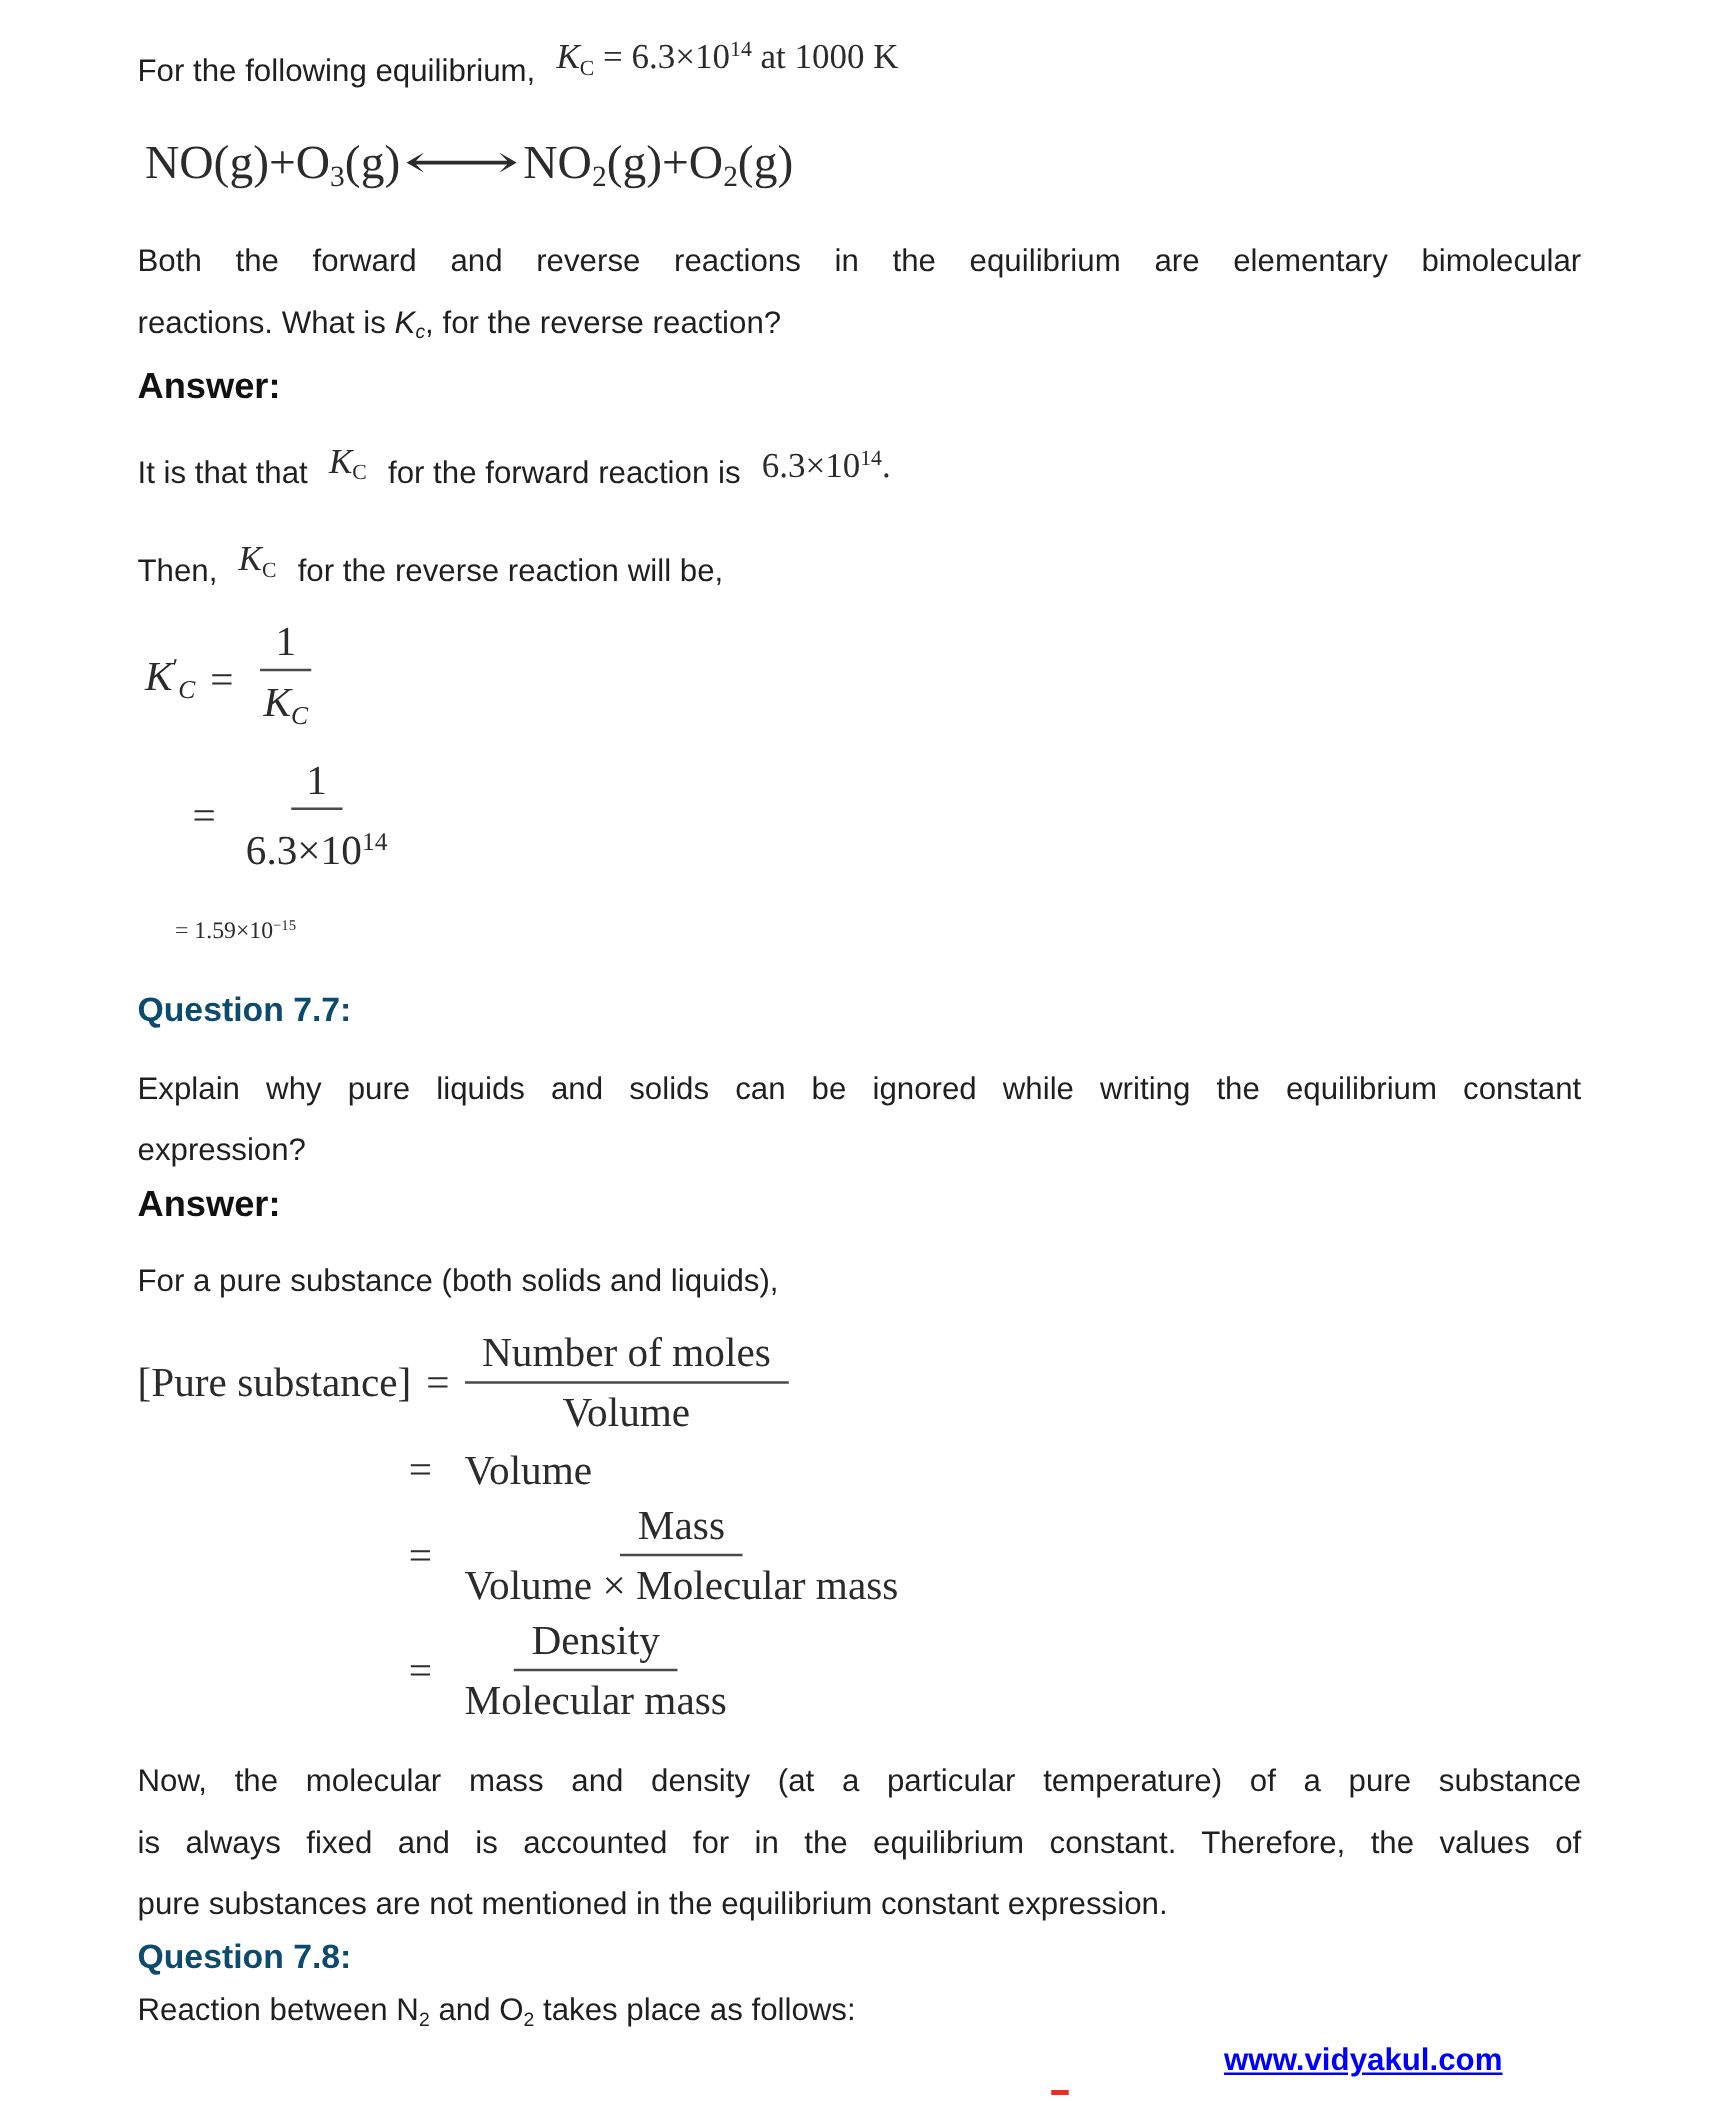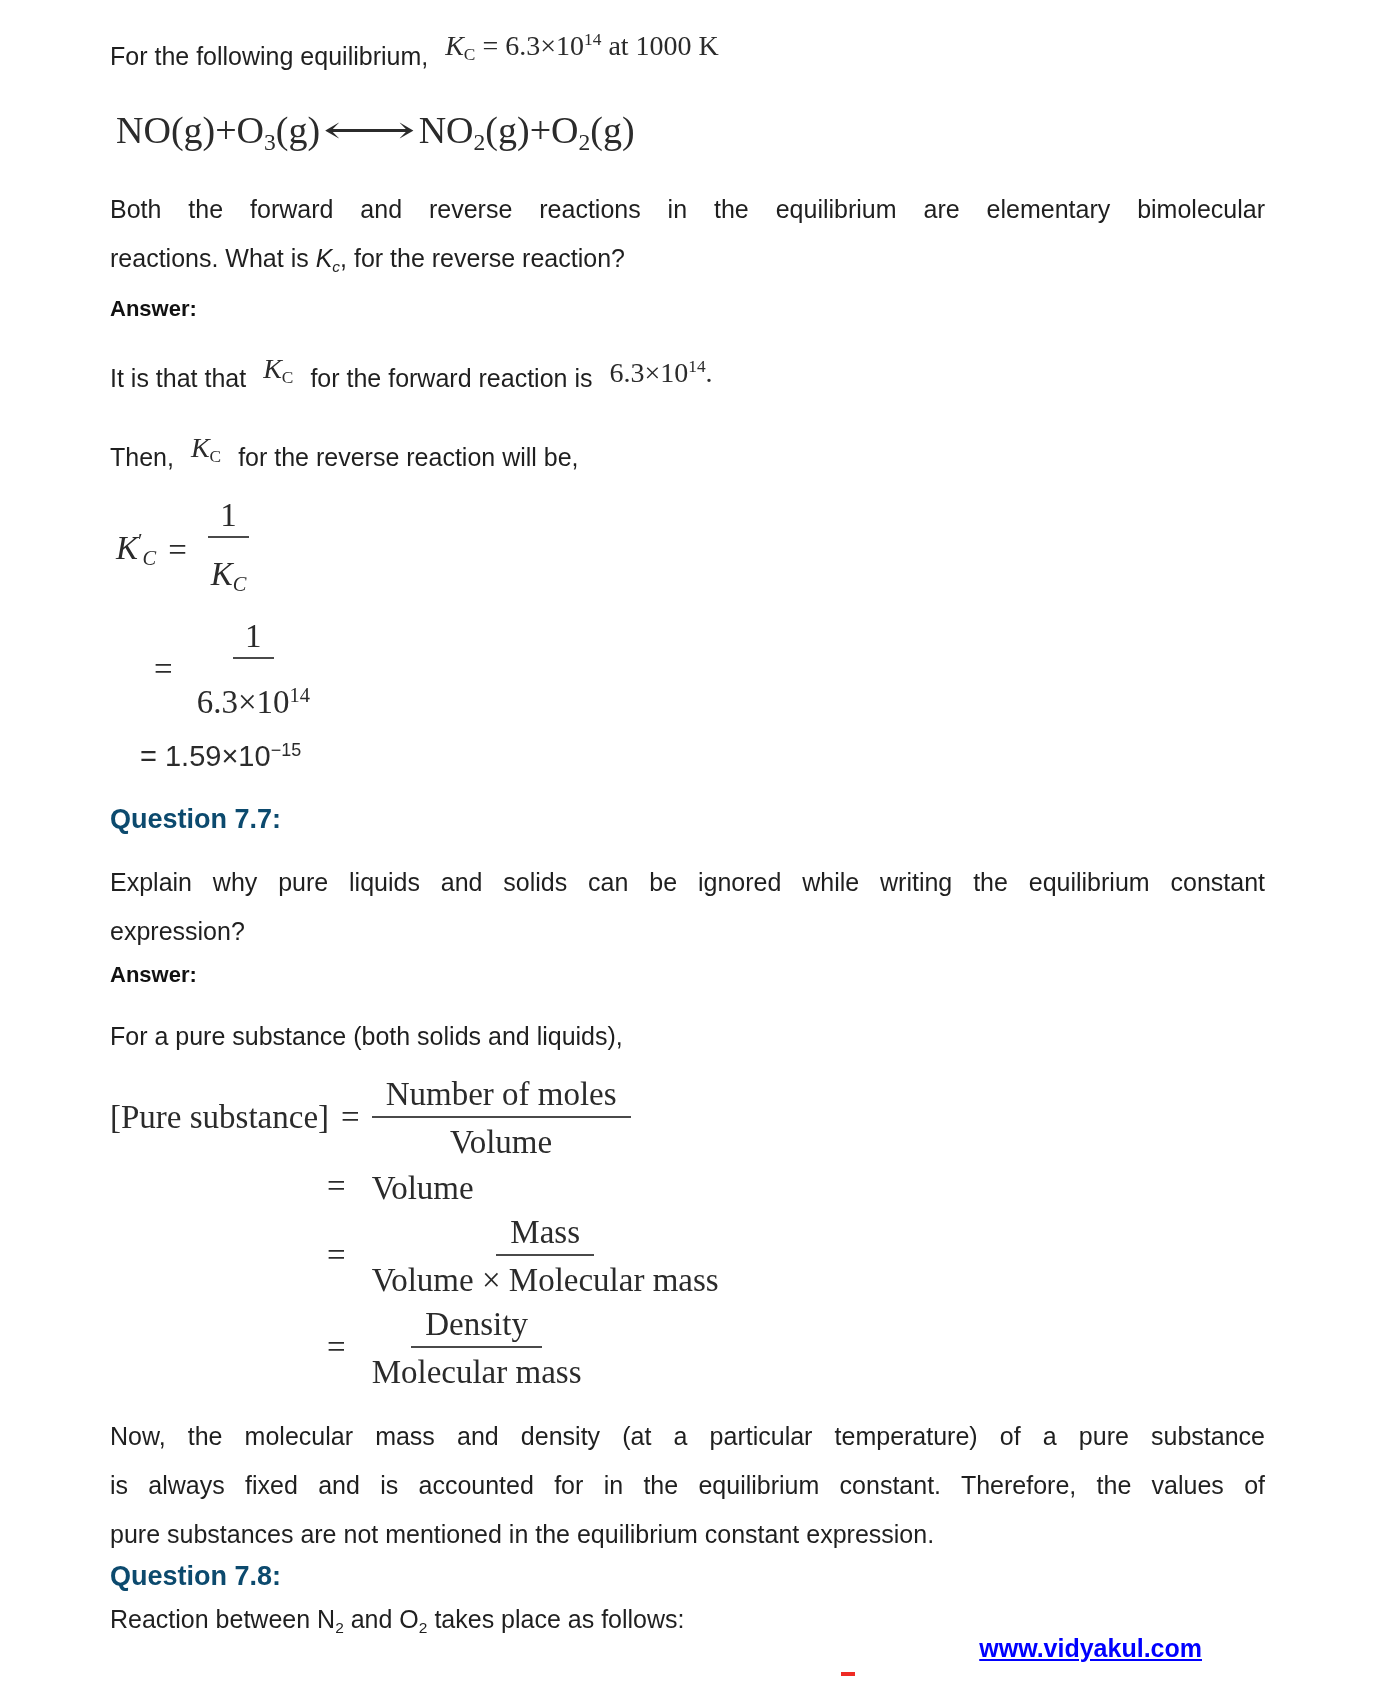--- a/index.html
+++ b/index.html
@@ -17,21 +17,21 @@
     font-family: "Liberation Sans", "DejaVu Sans", sans-serif;
     font-size: 25px;
   }
 
   
   .line  { line-height: 40px; }
   .btext { }
   .para  { margin-top: 22px; }
   .jline { display: block; text-align: justify; text-align-last: justify; line-height: 49px; }
   .pline { display: block; line-height: 49px; }
-  .answer-label { font-weight: 700; font-size: 22px; line-height: 30px; margin-top: 4px; color: #111; }
+  .answer-label { font-weight: 700; font-size: 29px; line-height: 30px; margin-top: 4px; color: #111; }
   .qheading { font-weight: 700; font-size: 27px; line-height: 34px; color: #0c4a6e; }
   .qh-77 { margin-top: 28px; }
   .qh-78 { margin-top: 0; }
   em { font-style: italic; }
   sub { font-size: 0.62em; vertical-align: -0.3em; }
   sup { font-size: 0.62em; vertical-align: 0.55em; }
   .tk-isub { font-style: italic; }
 
   
   .imath {
@@ -60,29 +60,29 @@
   .mrow {
     display: flex;
     align-items: center;
     font-family: "Liberation Serif", "DejaVu Serif", "DejaVu Sans", serif;
     font-size: 33px;
     color: #2b2b2b;
   }
   .meq { margin: 0 12px; }
   .frac { display: inline-flex; flex-direction: column; align-items: center; text-align: center; }
   .num { border-bottom: 2px solid #4a4a4a; padding: 1px 12px 3px 12px; line-height: 36px; }
-  .den { padding: 16px 12px 0 12px; line-height: 40px; }
+  .den { padding: 6px 12px 0 12px; line-height: 40px; }
 
   .fa1 { margin: 10px 0 0 6px; }
   .fa2 { margin: 12px 0 0 32px; }
   .fa3 {
     display: block;
-    margin: 10px 0 0 30px;
-    font-family: Liberation Sans, sans-serif;
-    font-size: 29px;
+    margin: 22px 0 0 30px;
+    font-family: Liberation Serif, serif;
+    font-size: 19px;
     color: #2b2b2b;
     line-height: 36px;
   }
 
   .fb .num { padding: 2px 14px 2px 14px; line-height: 40px; }
   .fb .den { padding: 2px 14px 0 14px; line-height: 44px; }
   .fb1 { margin: 16px 0 0 0; }
   .fb2 { margin: 0 0 0 205px; }
   .fb3 { margin: 0 0 0 205px; }
   .fb4 { margin: 0 0 0 205px; }

